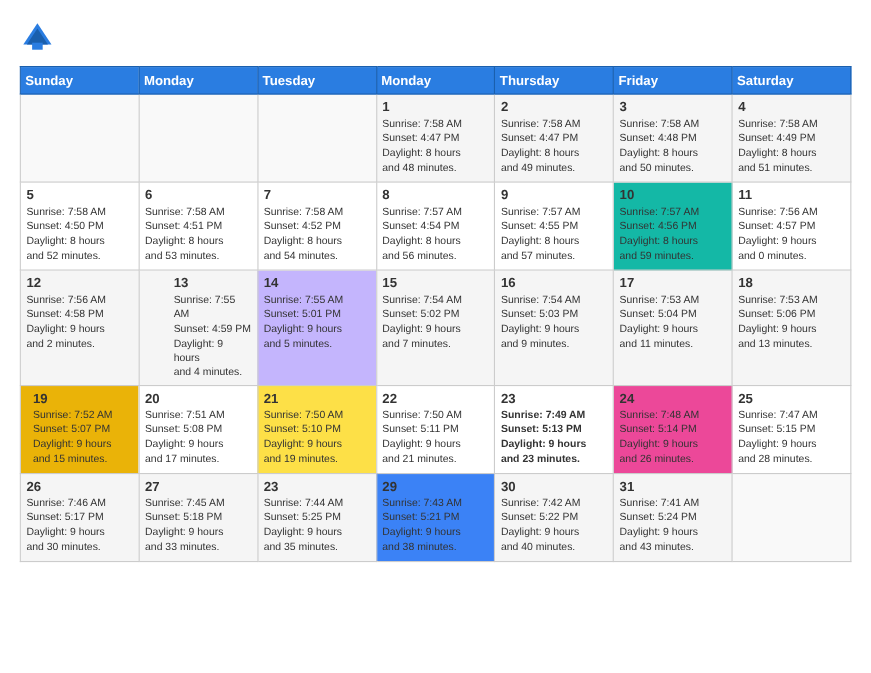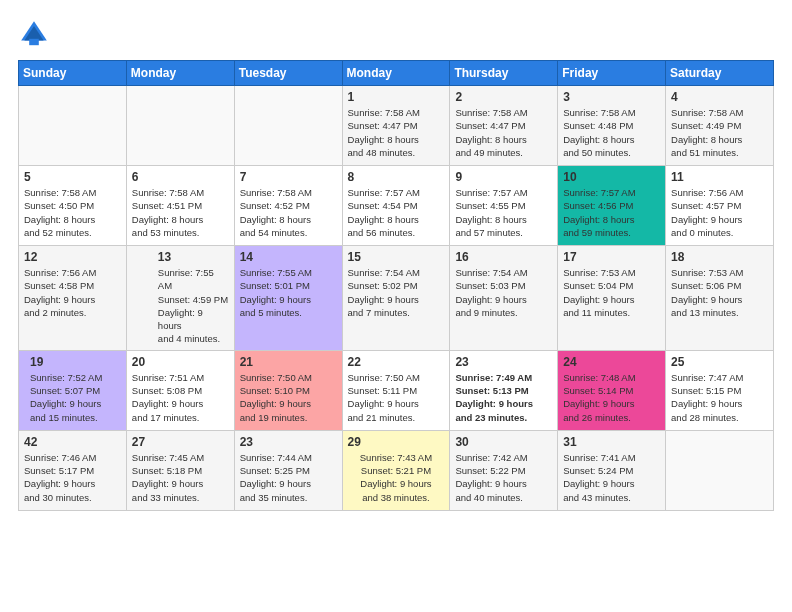--- a/index.html
+++ b/index.html
@@ -261,35 +261,35 @@
           </td>
           <td style="background: rgb(245, 245, 245);">
             <span class="day-number">18</span>
             <div class="day-info" style="white-space: pre-line;">Sunrise: 7:53 AM
 Sunset: 5:06 PM
 Daylight: 9 hours
 and 13 minutes.</div>
           </td>
         </tr>
         <tr>
-          <td style="background: #c4b5fd; padding-left: 11px;">
+          <td style="background: #eab308; padding-left: 11px;">
             <span class="day-number">19</span>
             <div class="day-info" style="white-space: pre-line;">Sunrise: 7:52 AM
 Sunset: 5:07 PM
 Daylight: 9 hours
 and 15 minutes.</div>
           </td>
           <td style="background: rgb(255, 255, 255);">
             <span class="day-number">20</span>
             <div class="day-info" style="white-space: pre-line;">Sunrise: 7:51 AM
 Sunset: 5:08 PM
 Daylight: 9 hours
 and 17 minutes.</div>
           </td>
-          <td style="background: #fca5a5;">
+          <td style="background: #fde047;">
             <span class="day-number">21</span>
             <div class="day-info" style="white-space: pre-line;">Sunrise: 7:50 AM
 Sunset: 5:10 PM
 Daylight: 9 hours
 and 19 minutes.</div>
           </td>
           <td style="background: rgb(255, 255, 255);">
             <span class="day-number">22</span>
             <div class="day-info" style="white-space: pre-line;">Sunrise: 7:50 AM
 Sunset: 5:11 PM
@@ -313,43 +313,43 @@
           <td style="background: rgb(255, 255, 255);">
             <span class="day-number">25</span>
             <div class="day-info" style="white-space: pre-line;">Sunrise: 7:47 AM
 Sunset: 5:15 PM
 Daylight: 9 hours
 and 28 minutes.</div>
           </td>
         </tr>
         <tr>
           <td style="background: rgb(245, 245, 245);">
-            <span class="day-number">42</span>
+            <span class="day-number">26</span>
             <div class="day-info" style="white-space: pre-line;">Sunrise: 7:46 AM
 Sunset: 5:17 PM
 Daylight: 9 hours
 and 30 minutes.</div>
           </td>
           <td style="background: rgb(245, 245, 245);">
             <span class="day-number">27</span>
             <div class="day-info" style="white-space: pre-line;">Sunrise: 7:45 AM
 Sunset: 5:18 PM
 Daylight: 9 hours
 and 33 minutes.</div>
           </td>
           <td style="background: rgb(245, 245, 245);">
             <span class="day-number">23</span>
             <div class="day-info" style="white-space: pre-line;">Sunrise: 7:44 AM
 Sunset: 5:25 PM
 Daylight: 9 hours
 and 35 minutes.</div>
           </td>
-          <td style="background: #fef9c3;">
+          <td style="background: #3b82f6;">
             <span class="day-number">29</span>
-            <div class="day-info" style="white-space: pre-line; text-align: center;">Sunrise: 7:43 AM
+            <div class="day-info" style="white-space: pre-line;">Sunrise: 7:43 AM
 Sunset: 5:21 PM
 Daylight: 9 hours
 and 38 minutes.</div>
           </td>
           <td style="background: rgb(245, 245, 245);">
             <span class="day-number">30</span>
             <div class="day-info" style="white-space: pre-line;">Sunrise: 7:42 AM
 Sunset: 5:22 PM
 Daylight: 9 hours
 and 40 minutes.</div>

